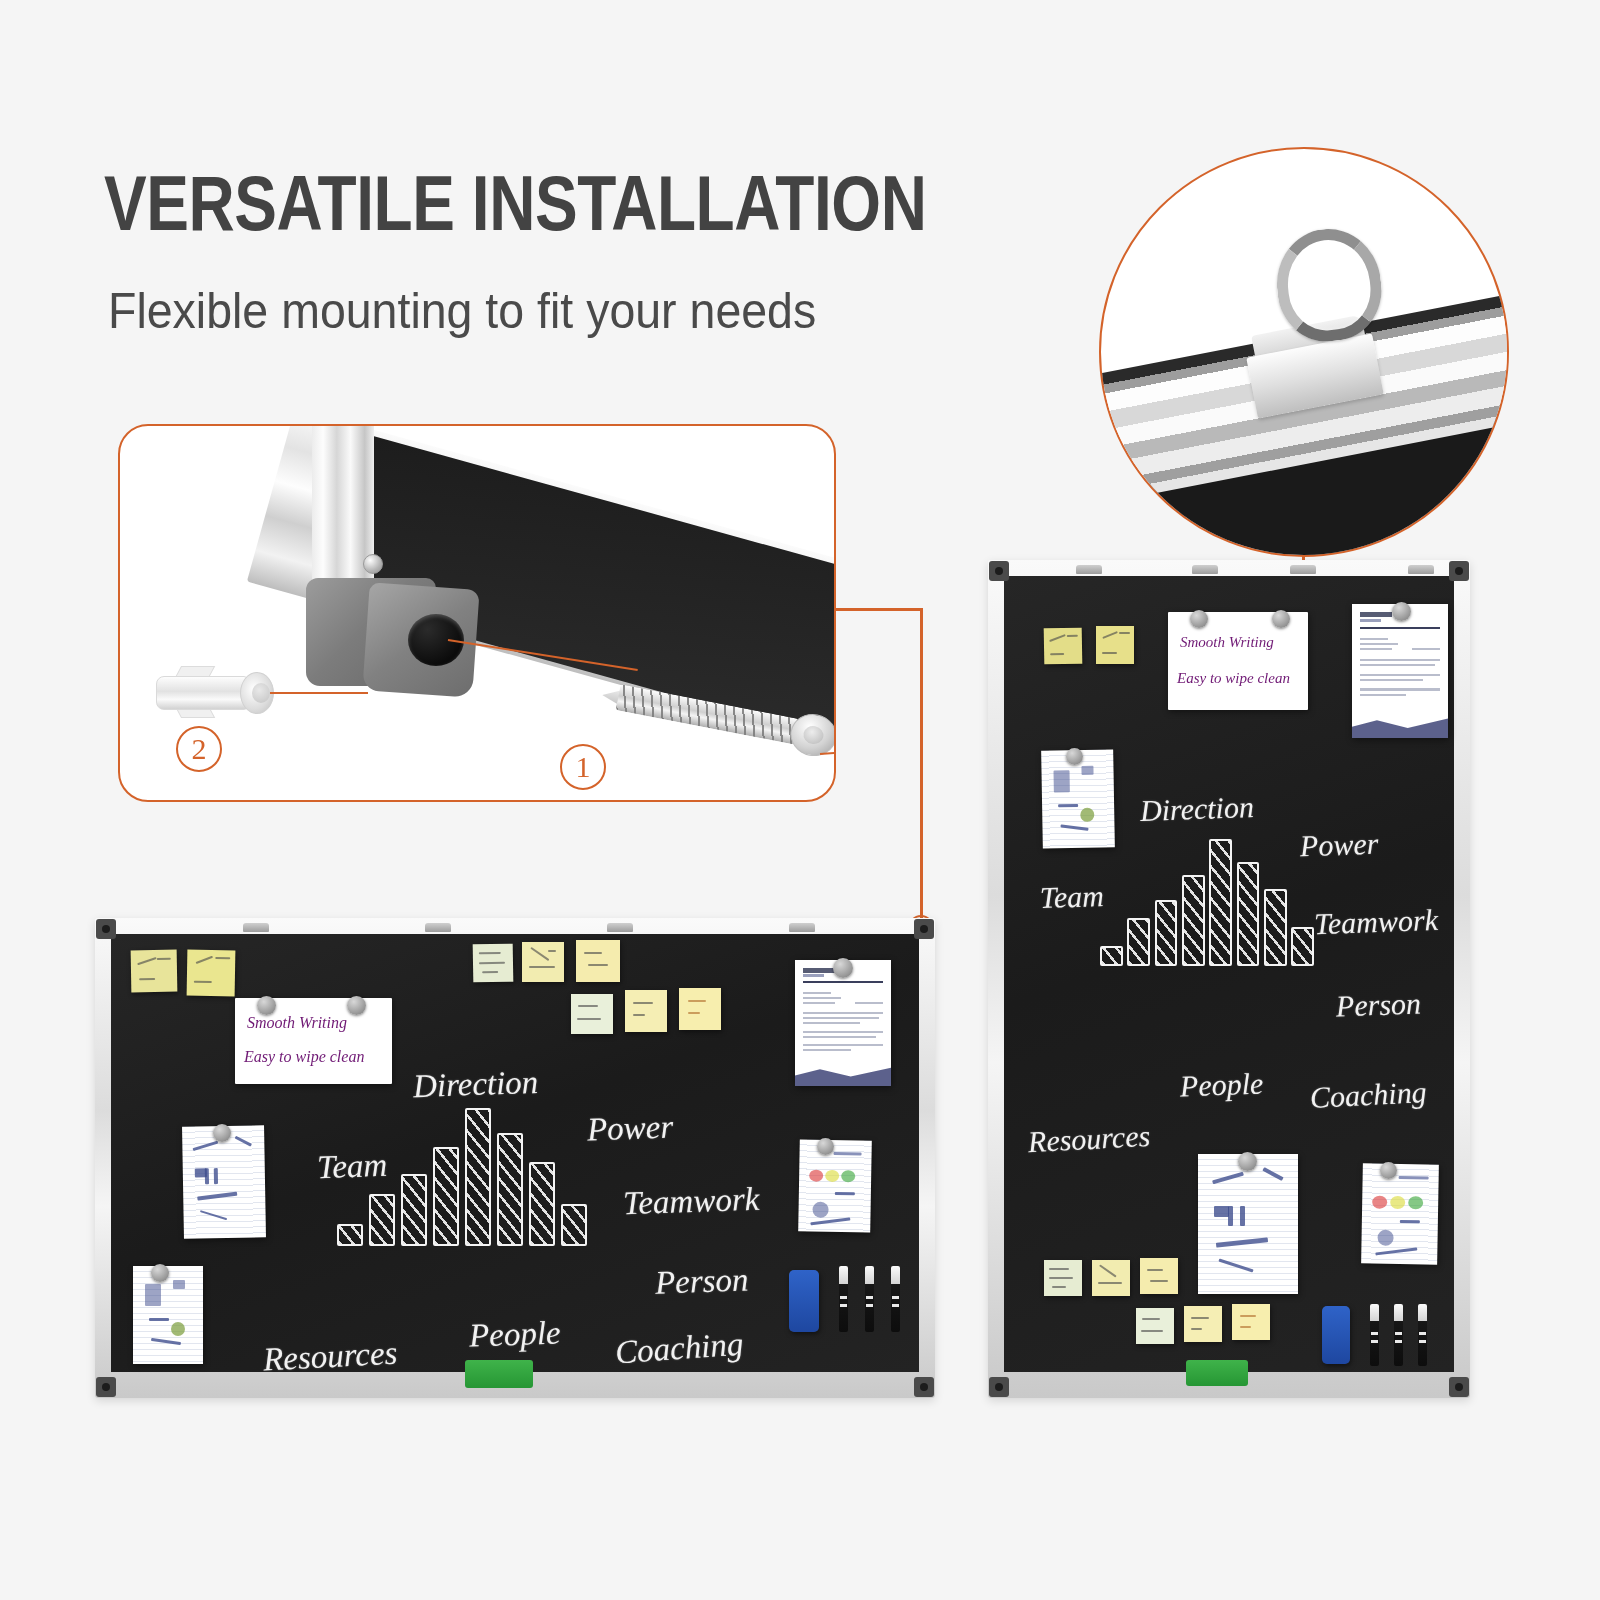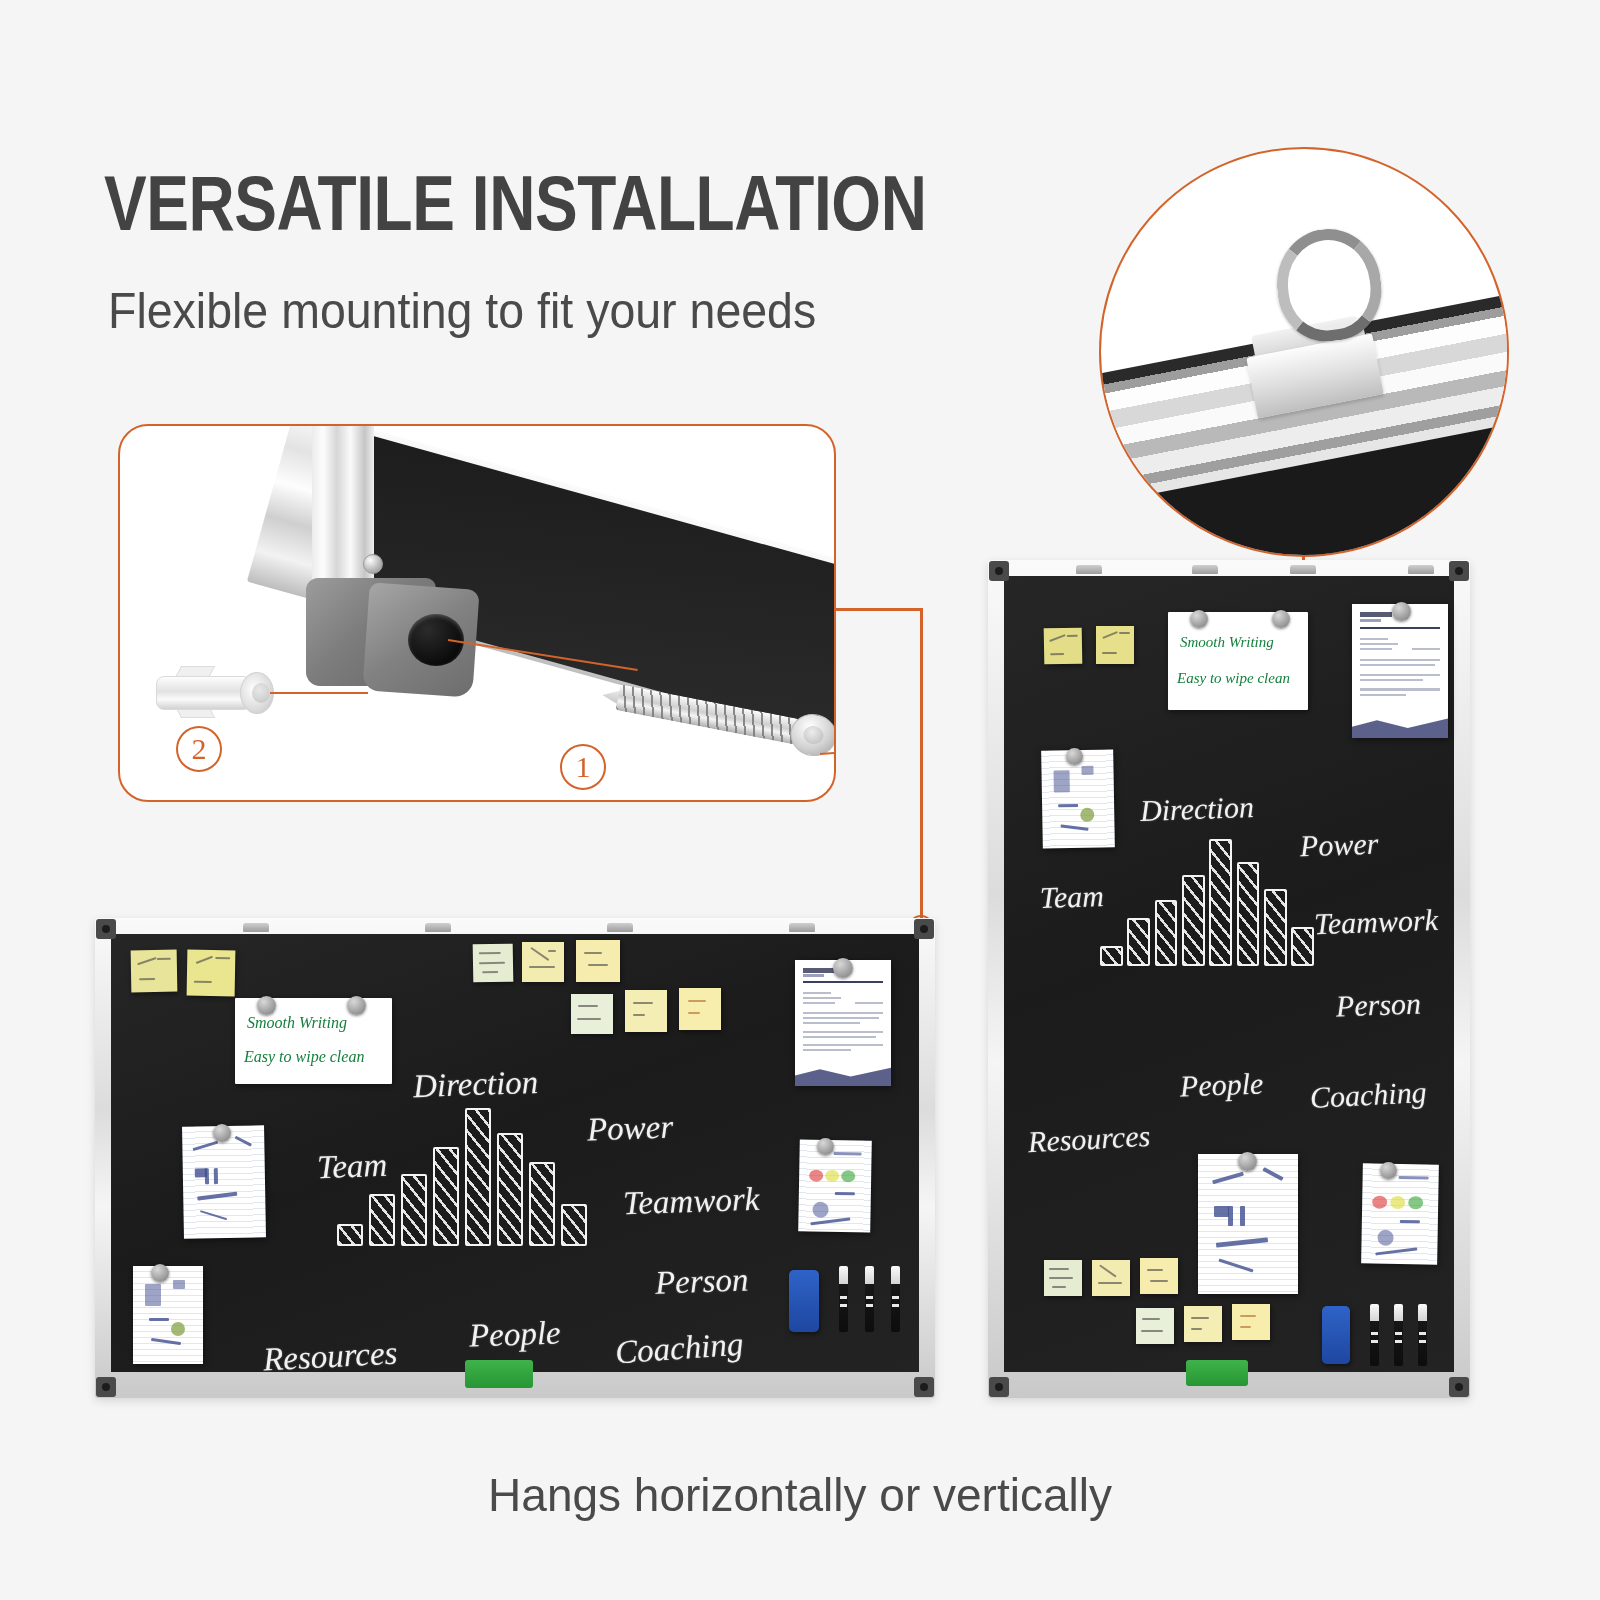--- a/index.html
+++ b/index.html
@@ -223,21 +223,21 @@
   .chalk {
     position: absolute; color: #f2f2f2;
     font-family: "Liberation Serif", serif; font-style: italic;
     white-space: nowrap; text-shadow: 0 0 2px rgba(255,255,255,.35);
   }
   .note-white {
     position: absolute; background: #ffffff; border-radius: 1px;
     box-shadow: 1px 2px 6px rgba(0,0,0,.45);
   }
   .note-text {
-    position: absolute; color: #15803d; white-space: nowrap;
+    position: absolute; color: #701a75; white-space: nowrap;
     font-family: "Liberation Serif", serif; font-style: italic;
   }
   .magnet {
     position: absolute; border-radius: 50%;
     background: radial-gradient(circle at 36% 30%, #d8d8d8, #9e9e9e 60%, #777);
     box-shadow: 0 1px 3px rgba(0,0,0,.5);
   }
   .sticky {
     position: absolute; box-shadow: 1px 2px 5px rgba(0,0,0,.45);
   }
@@ -629,14 +629,13 @@
     </div>
     <div class="marker" style="left:430px; top:744px; width:9px; height:62px;">
       <div class="marker-cap" style="left:0; top:0; width:9px; height:17px;"></div>
       <div class="marker-band" style="left:1px; top:28px; width:7px; height:3px;"></div>
       <div class="marker-band" style="left:1px; top:36px; width:7px; height:3px;"></div>
     </div>
 
     <div class="tray-eraser" style="left:198px; top:800px; width:62px; height:26px;"></div>
   </div>
 
-  <div class="caption">Hangs horizontally or vertically</div>
 </div>
 
 </body></html>

